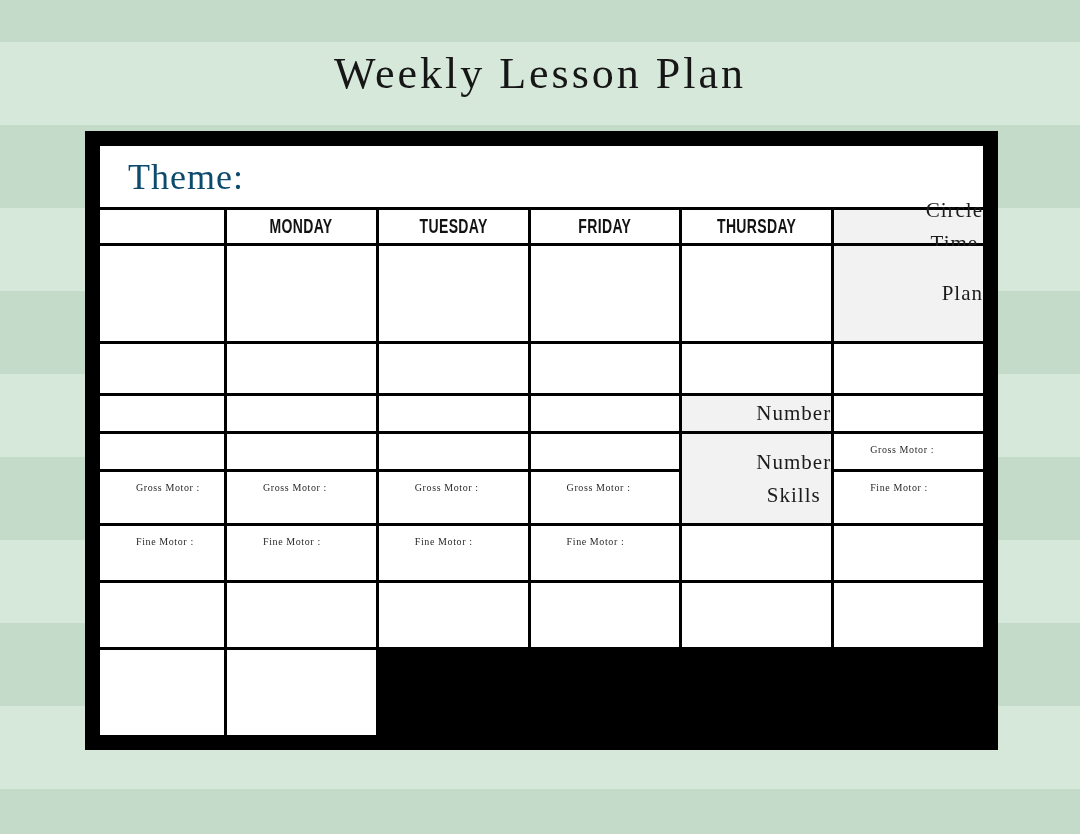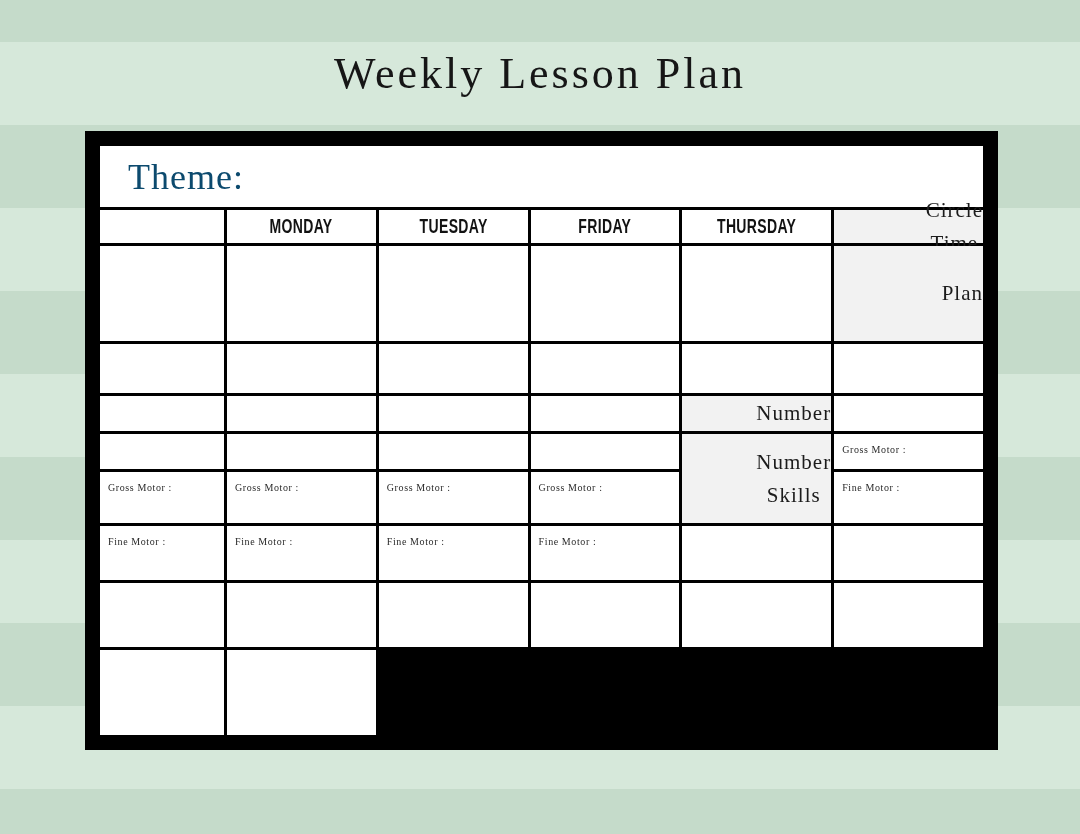--- a/index.html
+++ b/index.html
@@ -96,20 +96,21 @@
   .motor-label { grid-row: span 2; }
   .sub-cell {
     background: #ffffff;
     padding: 5px 0 0 8px;
   }
   .sub-cell span {
     font-family: cursive;
     font-size: 10px;
     letter-spacing: 0.6px;
     color: #2a2a2a;
+    margin-left: 28px;
   }
 </style>
 </head>
 <body>
 
 <div class="canvas">
 
   <div class="page-title">Weekly Lesson Plan</div>
 
   <div class="frame">

